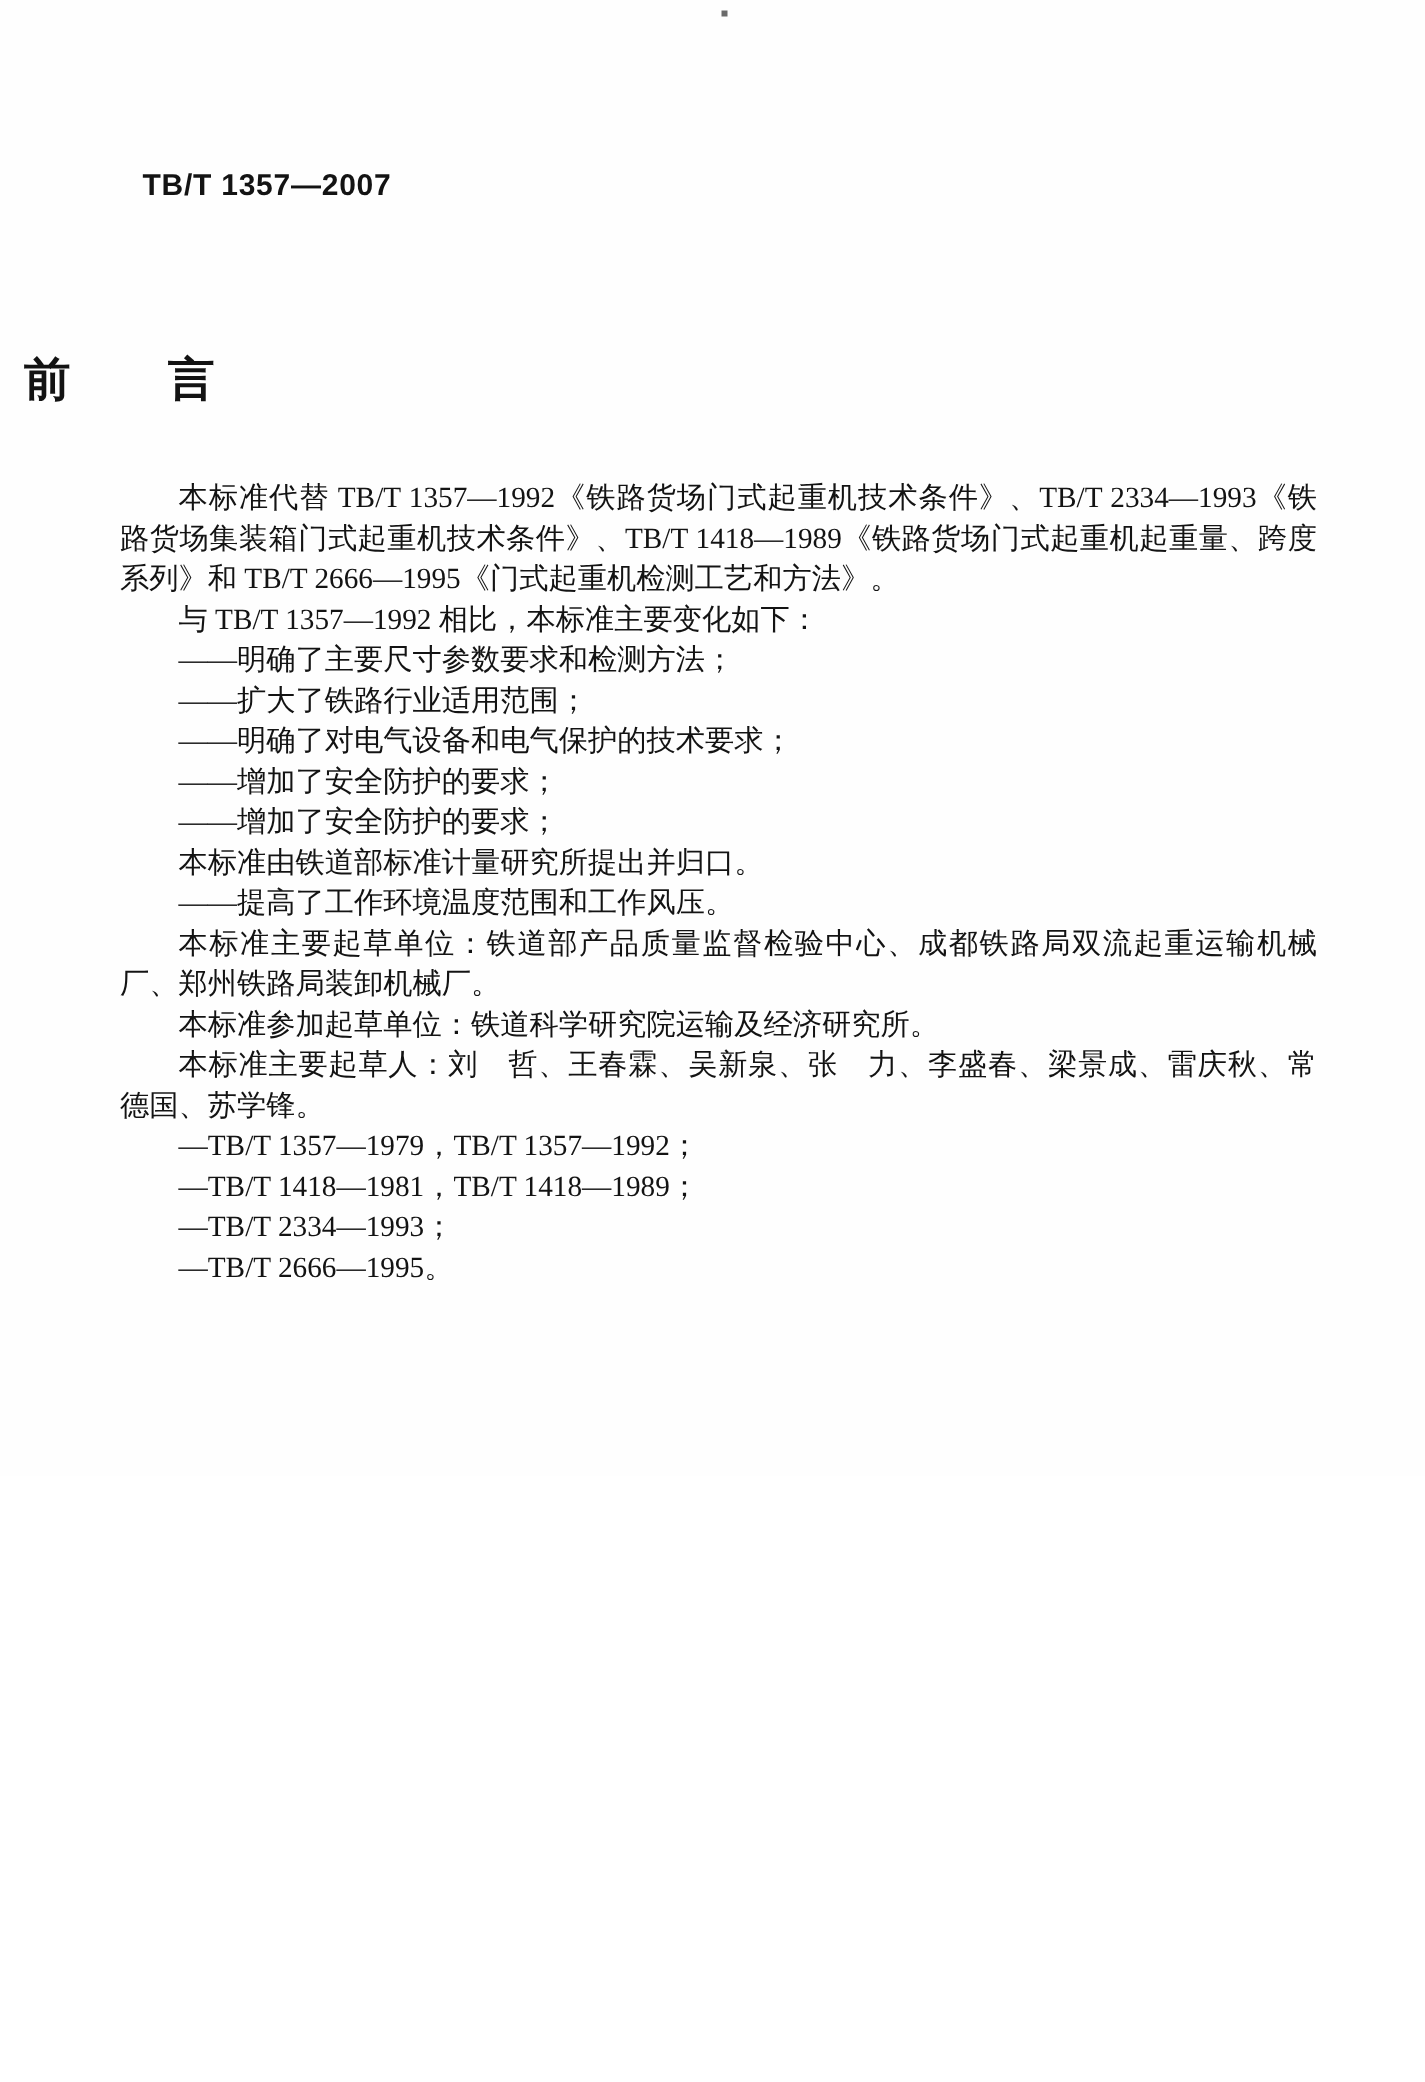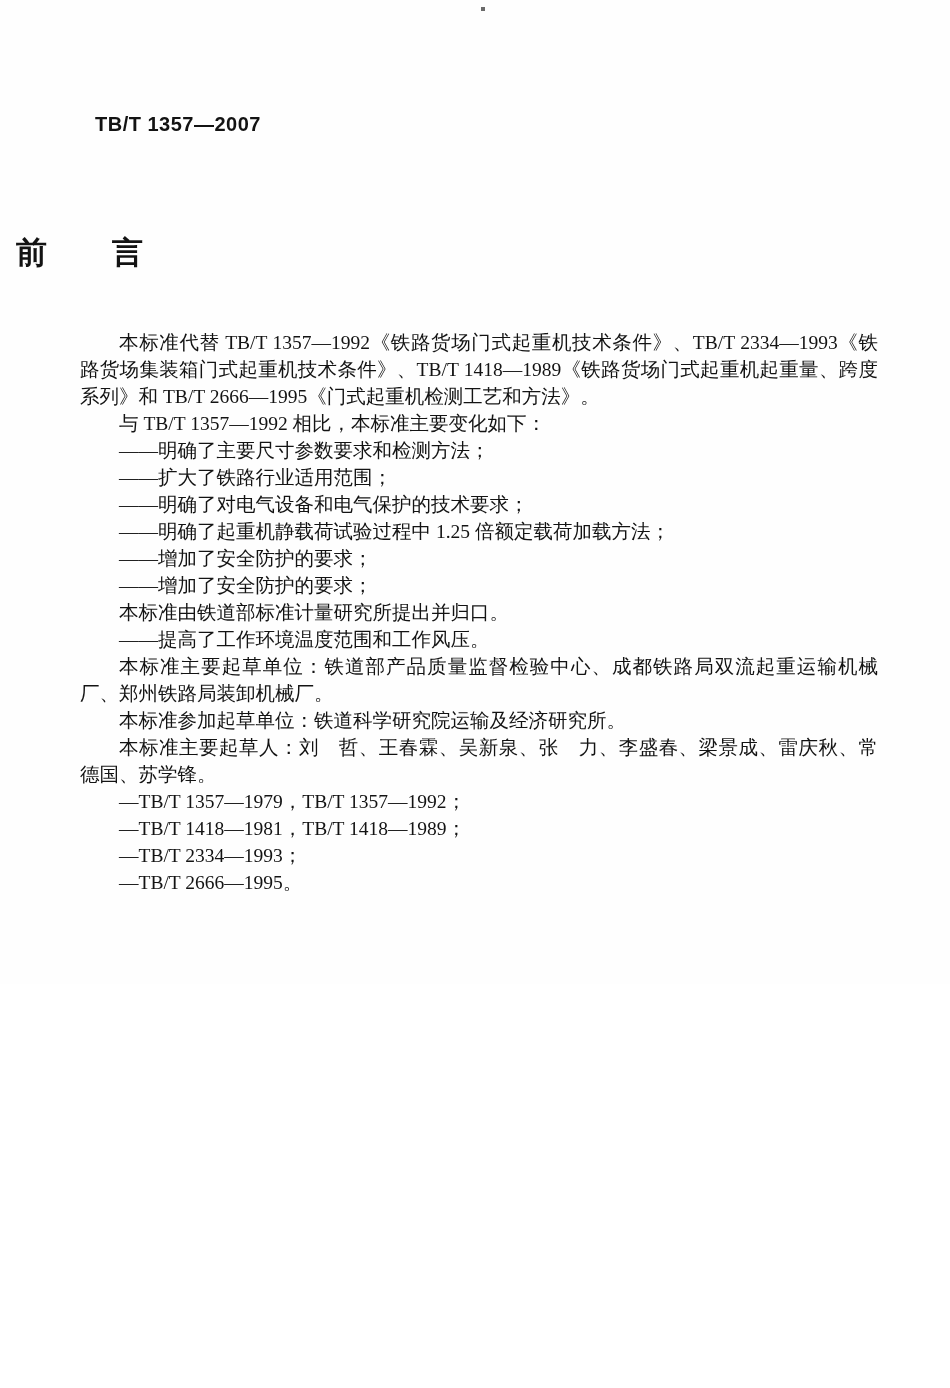--- a/index.html
+++ b/index.html
@@ -34,21 +34,21 @@
     margin: 16px;
     text-align: left;
     font-size: 31px;
     font-weight: bold;
     font-family: "Liberation Sans", "DejaVu Sans", sans-serif;
     letter-spacing: 1px;
   }
   .foreword-body {
     position: absolute;
     left: 80px;
-    top: 329px;
+    top: 319px;
     width: 798px;
     font-size: 19.5px;
     line-height: 27px;
     text-align: justify;
   }
   .foreword-body p {
     margin: 0;
     padding: 0;
     text-indent: 2em;
   }
@@ -73,21 +73,20 @@
   <div class="std-number">TB/T 1357—2007</div>
 
   <h1 class="doc-title">前　　言</h1>
 
   <div class="foreword-body" id="foreword-body">
       <p>本标准代替 TB/T 1357—1992《铁路货场门式起重机技术条件》、TB/T 2334—1993《铁路货场集装箱门式起重机技术条件》、TB/T 1418—1989《铁路货场门式起重机起重量、跨度系列》和 TB/T 2666—1995《门式起重机检测工艺和方法》。</p>
       <p>与 TB/T 1357—1992 相比，本标准主要变化如下：</p>
       <p>——明确了主要尺寸参数要求和检测方法；</p>
       <p>——扩大了铁路行业适用范围；</p>
       <p>——明确了对电气设备和电气保护的技术要求；</p>
-      <p>——明确了起重机静载荷试验过程中 1.25 倍额定载荷加载方法；</p>
       <p>——增加了安全防护的要求；</p>
       <p>——增加了安全防护的要求；</p>
       <p>本标准由铁道部标准计量研究所提出并归口。</p>
       <p>——提高了工作环境温度范围和工作风压。</p>
       <p>本标准主要起草单位：铁道部产品质量监督检验中心、成都铁路局双流起重运输机械厂、郑州铁路局装卸机械厂。</p>
       <p>本标准参加起草单位：铁道科学研究院运输及经济研究所。</p>
       <p>本标准主要起草人：刘　哲、王春霖、吴新泉、张　力、李盛春、梁景成、雷庆秋、常德国、苏学锋。</p>
       <p>—TB/T 1357—1979，TB/T 1357—1992；</p>
       <p>—TB/T 1418—1981，TB/T 1418—1989；</p>
       <p>—TB/T 2334—1993；</p>

